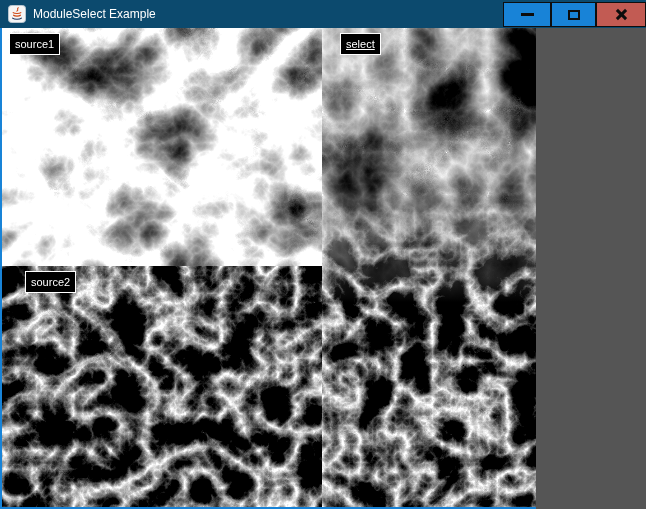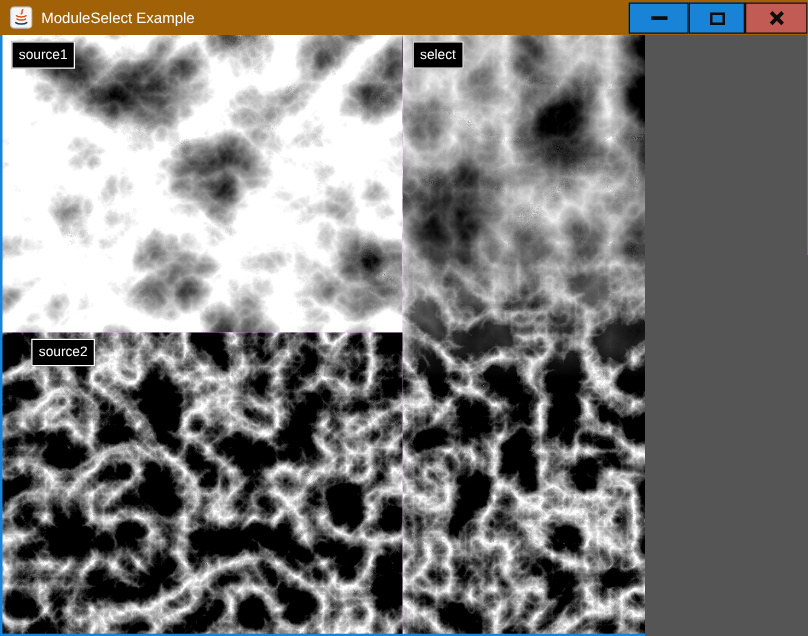--- a/index.html
+++ b/index.html
@@ -3,21 +3,21 @@
 <meta charset="utf-8">
 <style>
   html, body { margin: 0; padding: 0; background: #555; }
   .window {
     position: relative; width: 646px; height: 509px; overflow: hidden;
     font-family: "Liberation Sans", sans-serif;
   }
   
   .titlebar {
     position: absolute; left: 0; top: 0; width: 646px; height: 28px;
-    background: #a16207;
+    background: #0c4a6e;
   }
   .app-icon { position: absolute; left: 8px; top: 5px; width: 18px; height: 18px; }
   .window-title {
     position: absolute; left: 33px; top: 7px; color: #ffffff;
     font-size: 12px; line-height: 14px; white-space: nowrap;
   }
   .controls { position: absolute; right: 0; top: 2px; height: 25px; display: flex; }
   .ctrl-btn {
     box-sizing: border-box; height: 25px; border: 1px solid #0e0e0e;
     background: #1883D7; display: flex; align-items: center; justify-content: center;
@@ -28,37 +28,37 @@
   .ctrl-btn.close { width: 50px; background: #C25B53; }
   .glyph-min { width: 13px; height: 3px; background: #0d0d0d; }
   .glyph-max { box-sizing: border-box; width: 12px; height: 10px; border: 2px solid #0d0d0d; }
   .glyph-close { position: relative; width: 13px; height: 13px; }
   .glyph-close i { position: absolute; left: 0; top: 5px; width: 13px; height: 3px; background: #0d0d0d; }
   .glyph-close i:first-child { transform: rotate(45deg); }
   .glyph-close i:last-child  { transform: rotate(-45deg); }
   
   .content {
     position: absolute; left: 0; top: 28px; width: 516px; height: 481px;
-    background: #f0abfc; overflow: hidden;
+    background: #bef264; overflow: hidden; padding-left: 20px;
   }
   .tex { position: absolute; display: block; }
   #tex-source1 { left: 0;     top: 0; }
   #tex-select  { left: 322px; top: 0; }
   #tex-source2 { left: 0;     top: 238px; }
   .edge { position: absolute; background: #1883D7; z-index: 5; }
   .edge-left   { left: 0;     top: 0;     width: 2px;   height: 481px; }
   .edge-right  { left: 644px; top: 0;     width: 2px;   height: 481px; }
   .edge-bottom { left: 0;     top: 479px; width: 646px; height: 2px; }
   .viewport-label {
     position: absolute; z-index: 6; background: #000000; color: #ffffff;
     border: 1.5px solid #ffffff; font-size: 11px; line-height: 12px;
     padding: 4px 5px; white-space: nowrap;
   }
   #label-source1 { left: 9px;   top: 5px; }
-  #label-select  { left: 330px; top: 5px; }
+  #label-select  { left: 340px; top: 5px; text-decoration: underline; }
   #label-source2 { left: 9px;   top: 243px; margin-left: 16px; }
 </style>
 </head>
 <body>
 
 <div class="window">
 
   <div class="titlebar">
     <span class="app-icon">
       <svg width="18" height="18" viewBox="0 0 18 18">

